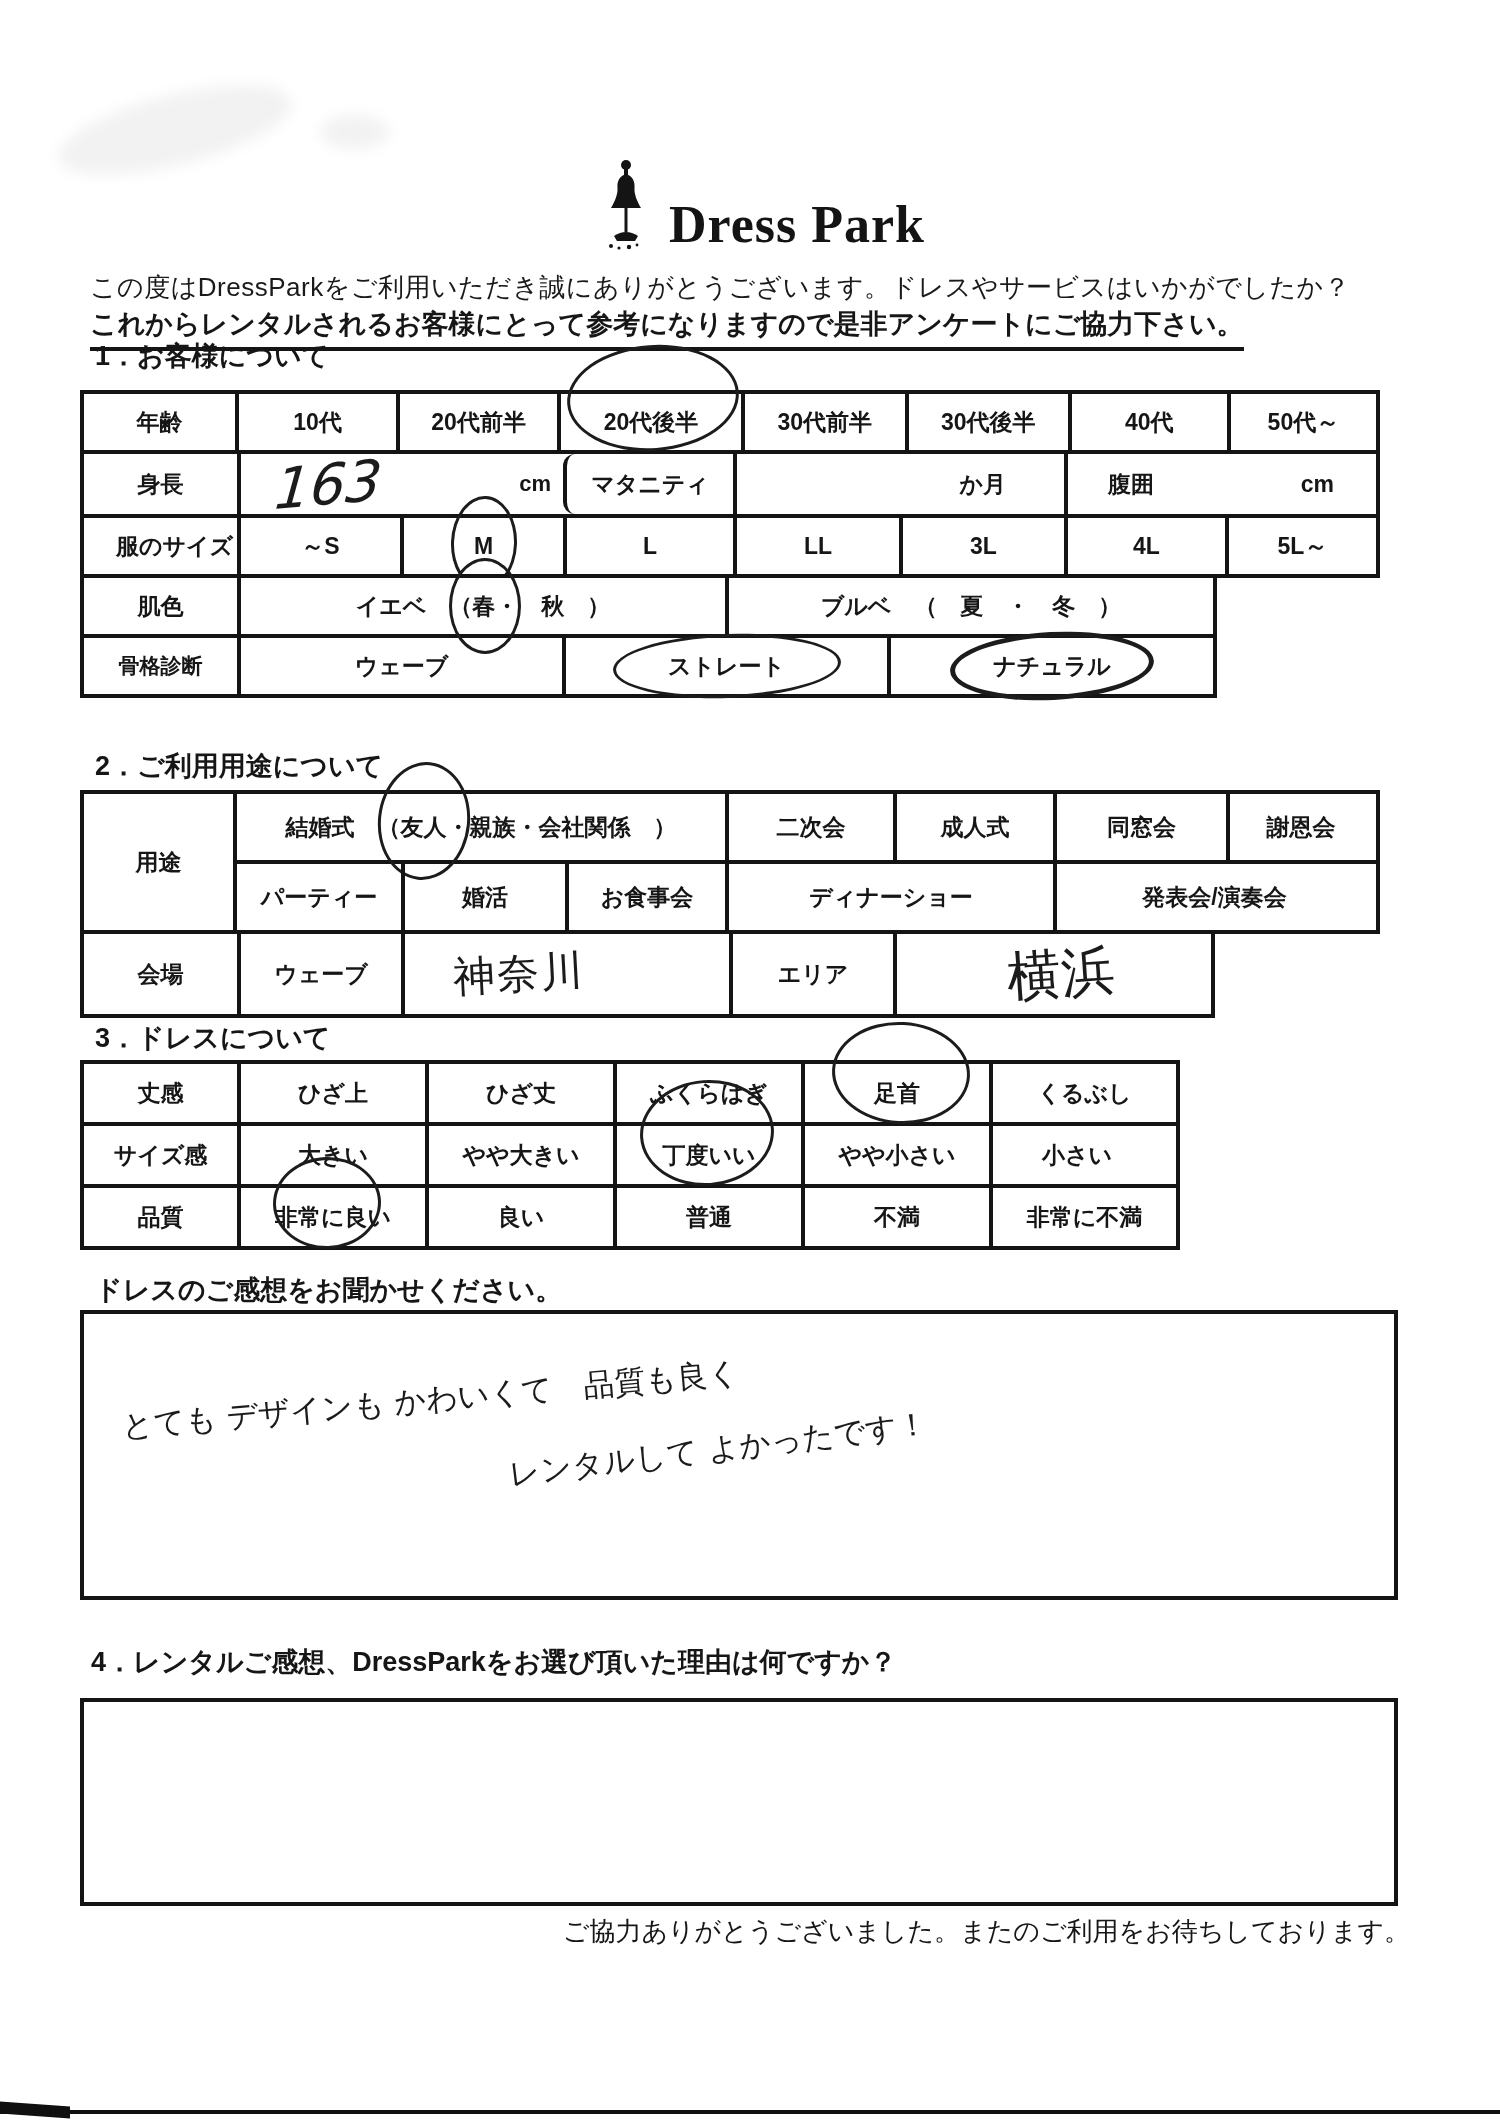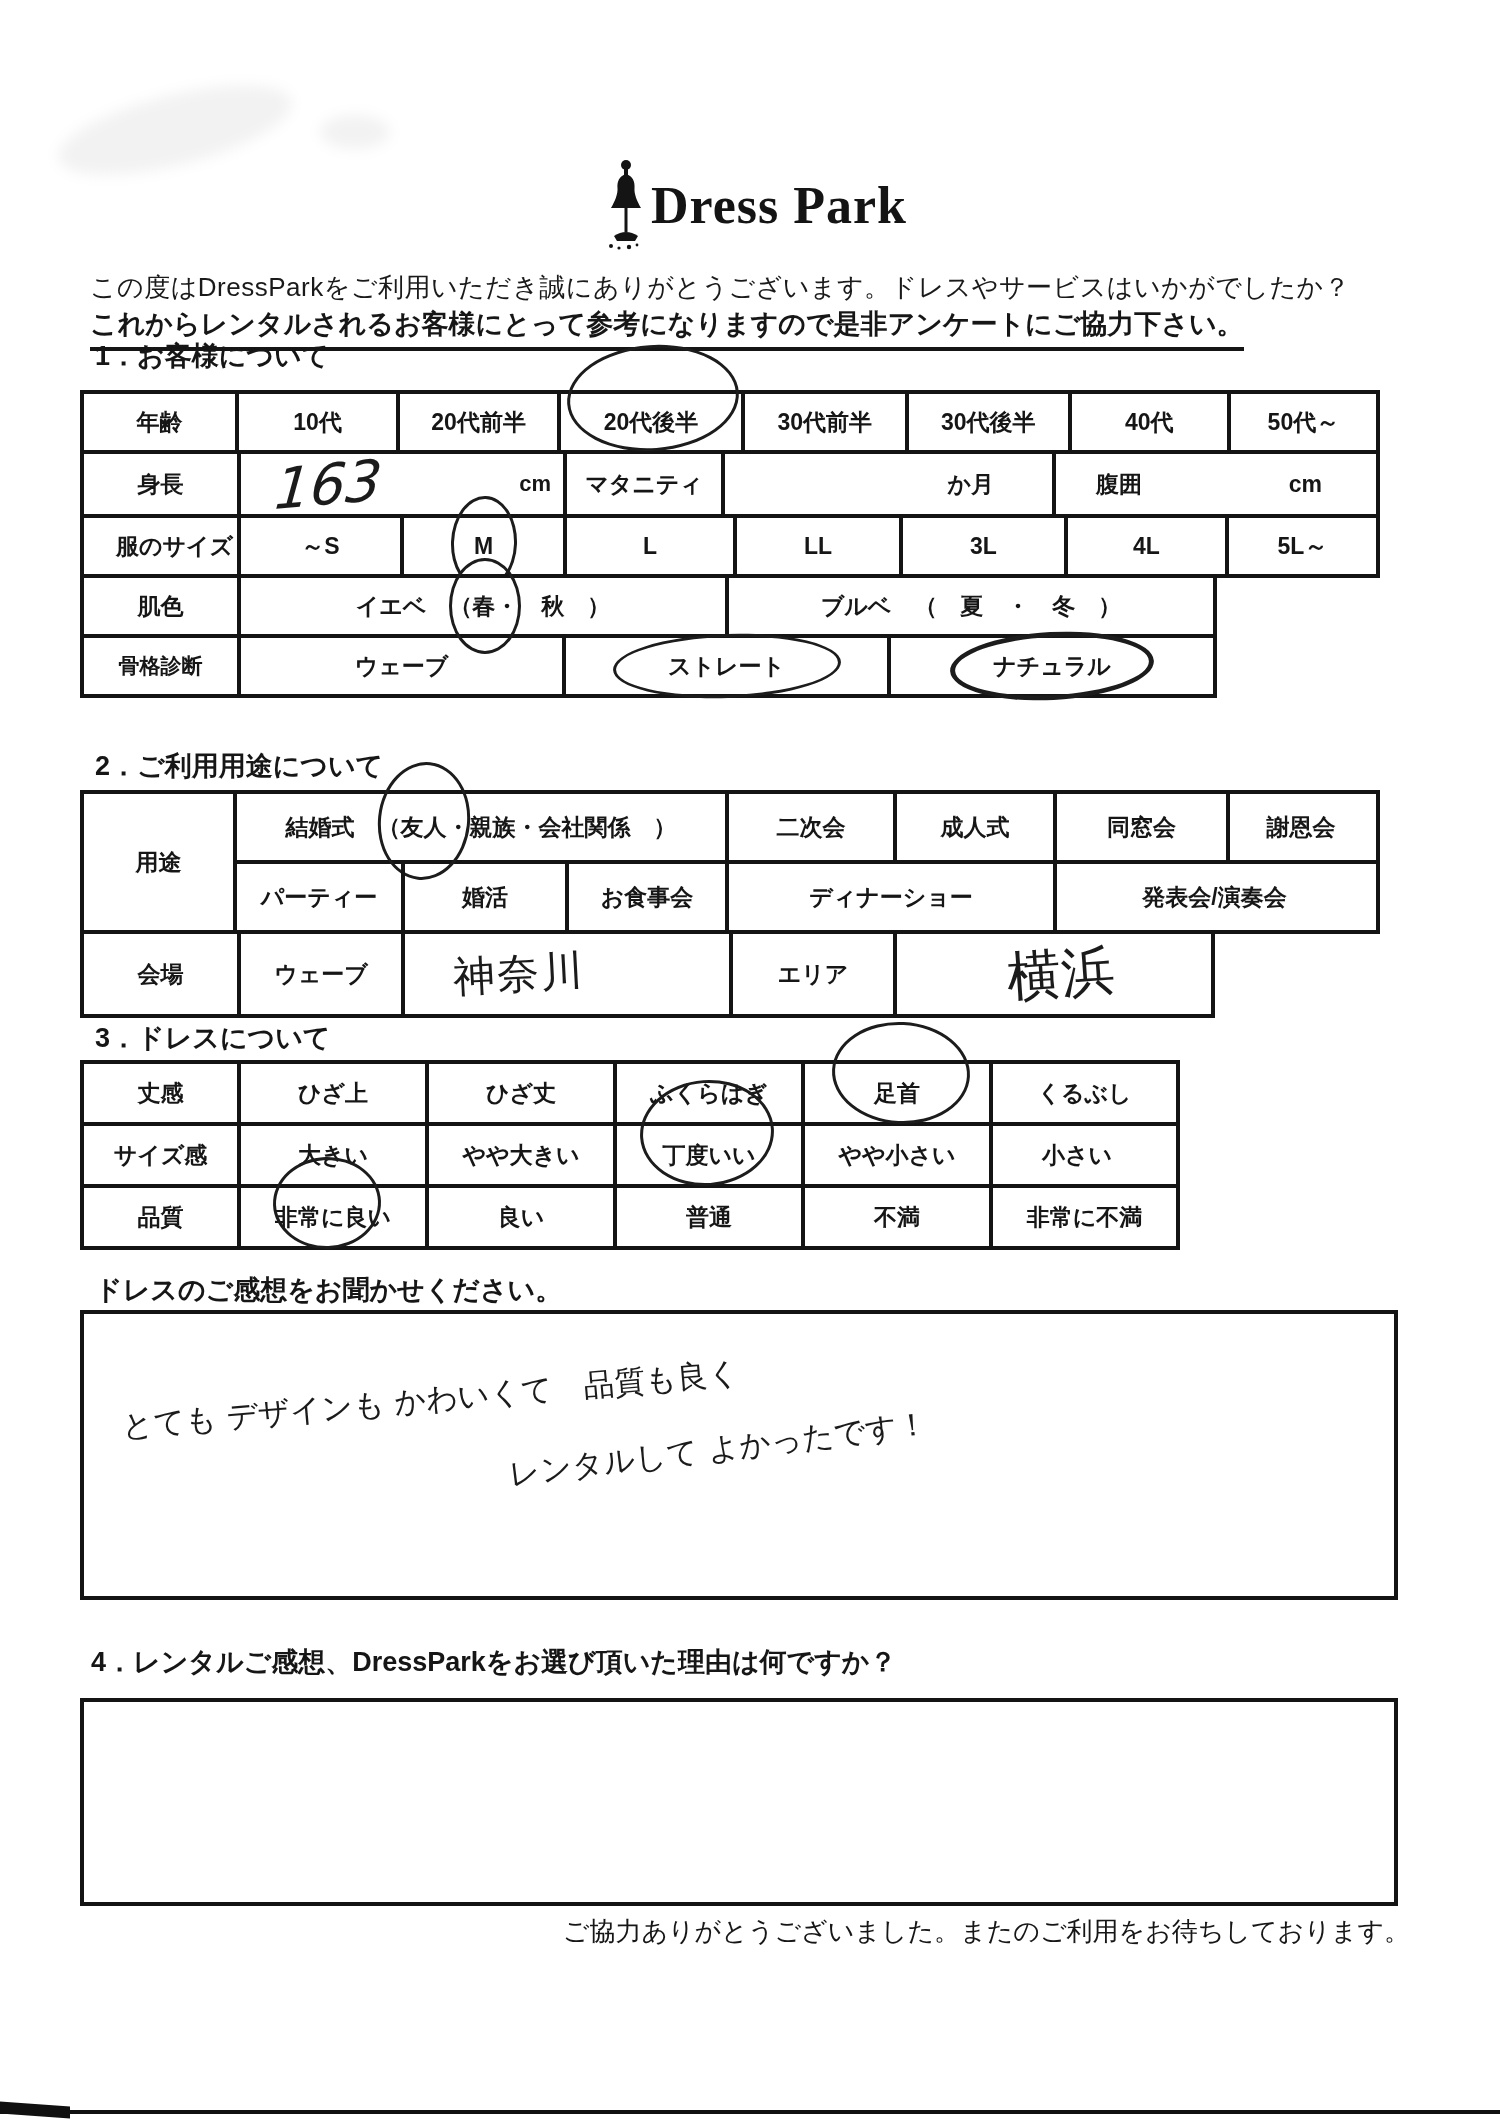--- a/index.html
+++ b/index.html
@@ -5,21 +5,21 @@
   html,body { margin:0; padding:0; background:#888; }
   #page {
     position:relative; width:1500px; height:2127px; background:#ffffff;
     font-family:"Liberation Sans", sans-serif; color:#161616; overflow:hidden;
   }
   .abs { position:absolute; }
   
   .smudge { position:absolute; background:rgba(0,0,0,0.05); border-radius:50%; filter:blur(7px); }
   .scanline { position:absolute; background:#101010; }
   
-  .brand-row { display:flex; align-items:flex-start; gap:2px; }
+  .brand-row { display:flex; align-items:flex-end; gap:20px; }
   .brand-text { font-family:"Liberation Serif", serif; font-weight:bold; font-size:52px; letter-spacing:1px; margin-top:18px; color:#141414; }
   
   .para { font-size:26px; color:#1a1a1a; letter-spacing:0.5px; white-space:nowrap; }
   .para-strong { font-size:27px; font-weight:bold; border-bottom:4px solid #151515; padding-bottom:5px; white-space:nowrap; }
   .h-sec { font-size:27px; font-weight:bold; white-space:nowrap; }
   
   .grp { position:absolute; border:4px solid #141414; box-sizing:border-box; background:#fff; }
   .row { display:flex; }
   .row + .row { border-top:4px solid #141414; }
   .c { box-sizing:border-box; display:flex; align-items:center; justify-content:center;
@@ -84,21 +84,21 @@
       <div class="c" style="width:165px;">30代後半</div>
       <div class="c" style="width:161px;">40代</div>
       <div class="c" style="width:151px;">50代～</div>
     </div>
     <div class="row" style="height:60px;">
       <div class="c lbl" style="width:153px;">身長</div>
       <div class="c" style="width:326px; justify-content:space-between; padding:0 12px 0 34px;">
         <span class="hand hw-163">163</span>
         <span class="unit">cm</span>
       </div>
-      <div class="c" style="width:158px;">マタニティ</div>
+      <div class="c" style="width:170px;border-radius:12px;">マタニティ</div>
       <div class="c" style="width:331px; justify-content:flex-end; padding-right:58px;">か月</div>
       <div class="c" style="width:312px; justify-content:space-between; padding:0 42px 0 40px;">
         <span>腹囲</span>
         <span>cm</span>
       </div>
     </div>
     <div class="row" style="height:56px;">
       <div class="c lbl" style="width:153px;padding-left:28px;">服のサイズ</div>
       <div class="c" style="width:163px;">～S</div>
       <div class="c" style="width:163px;">

